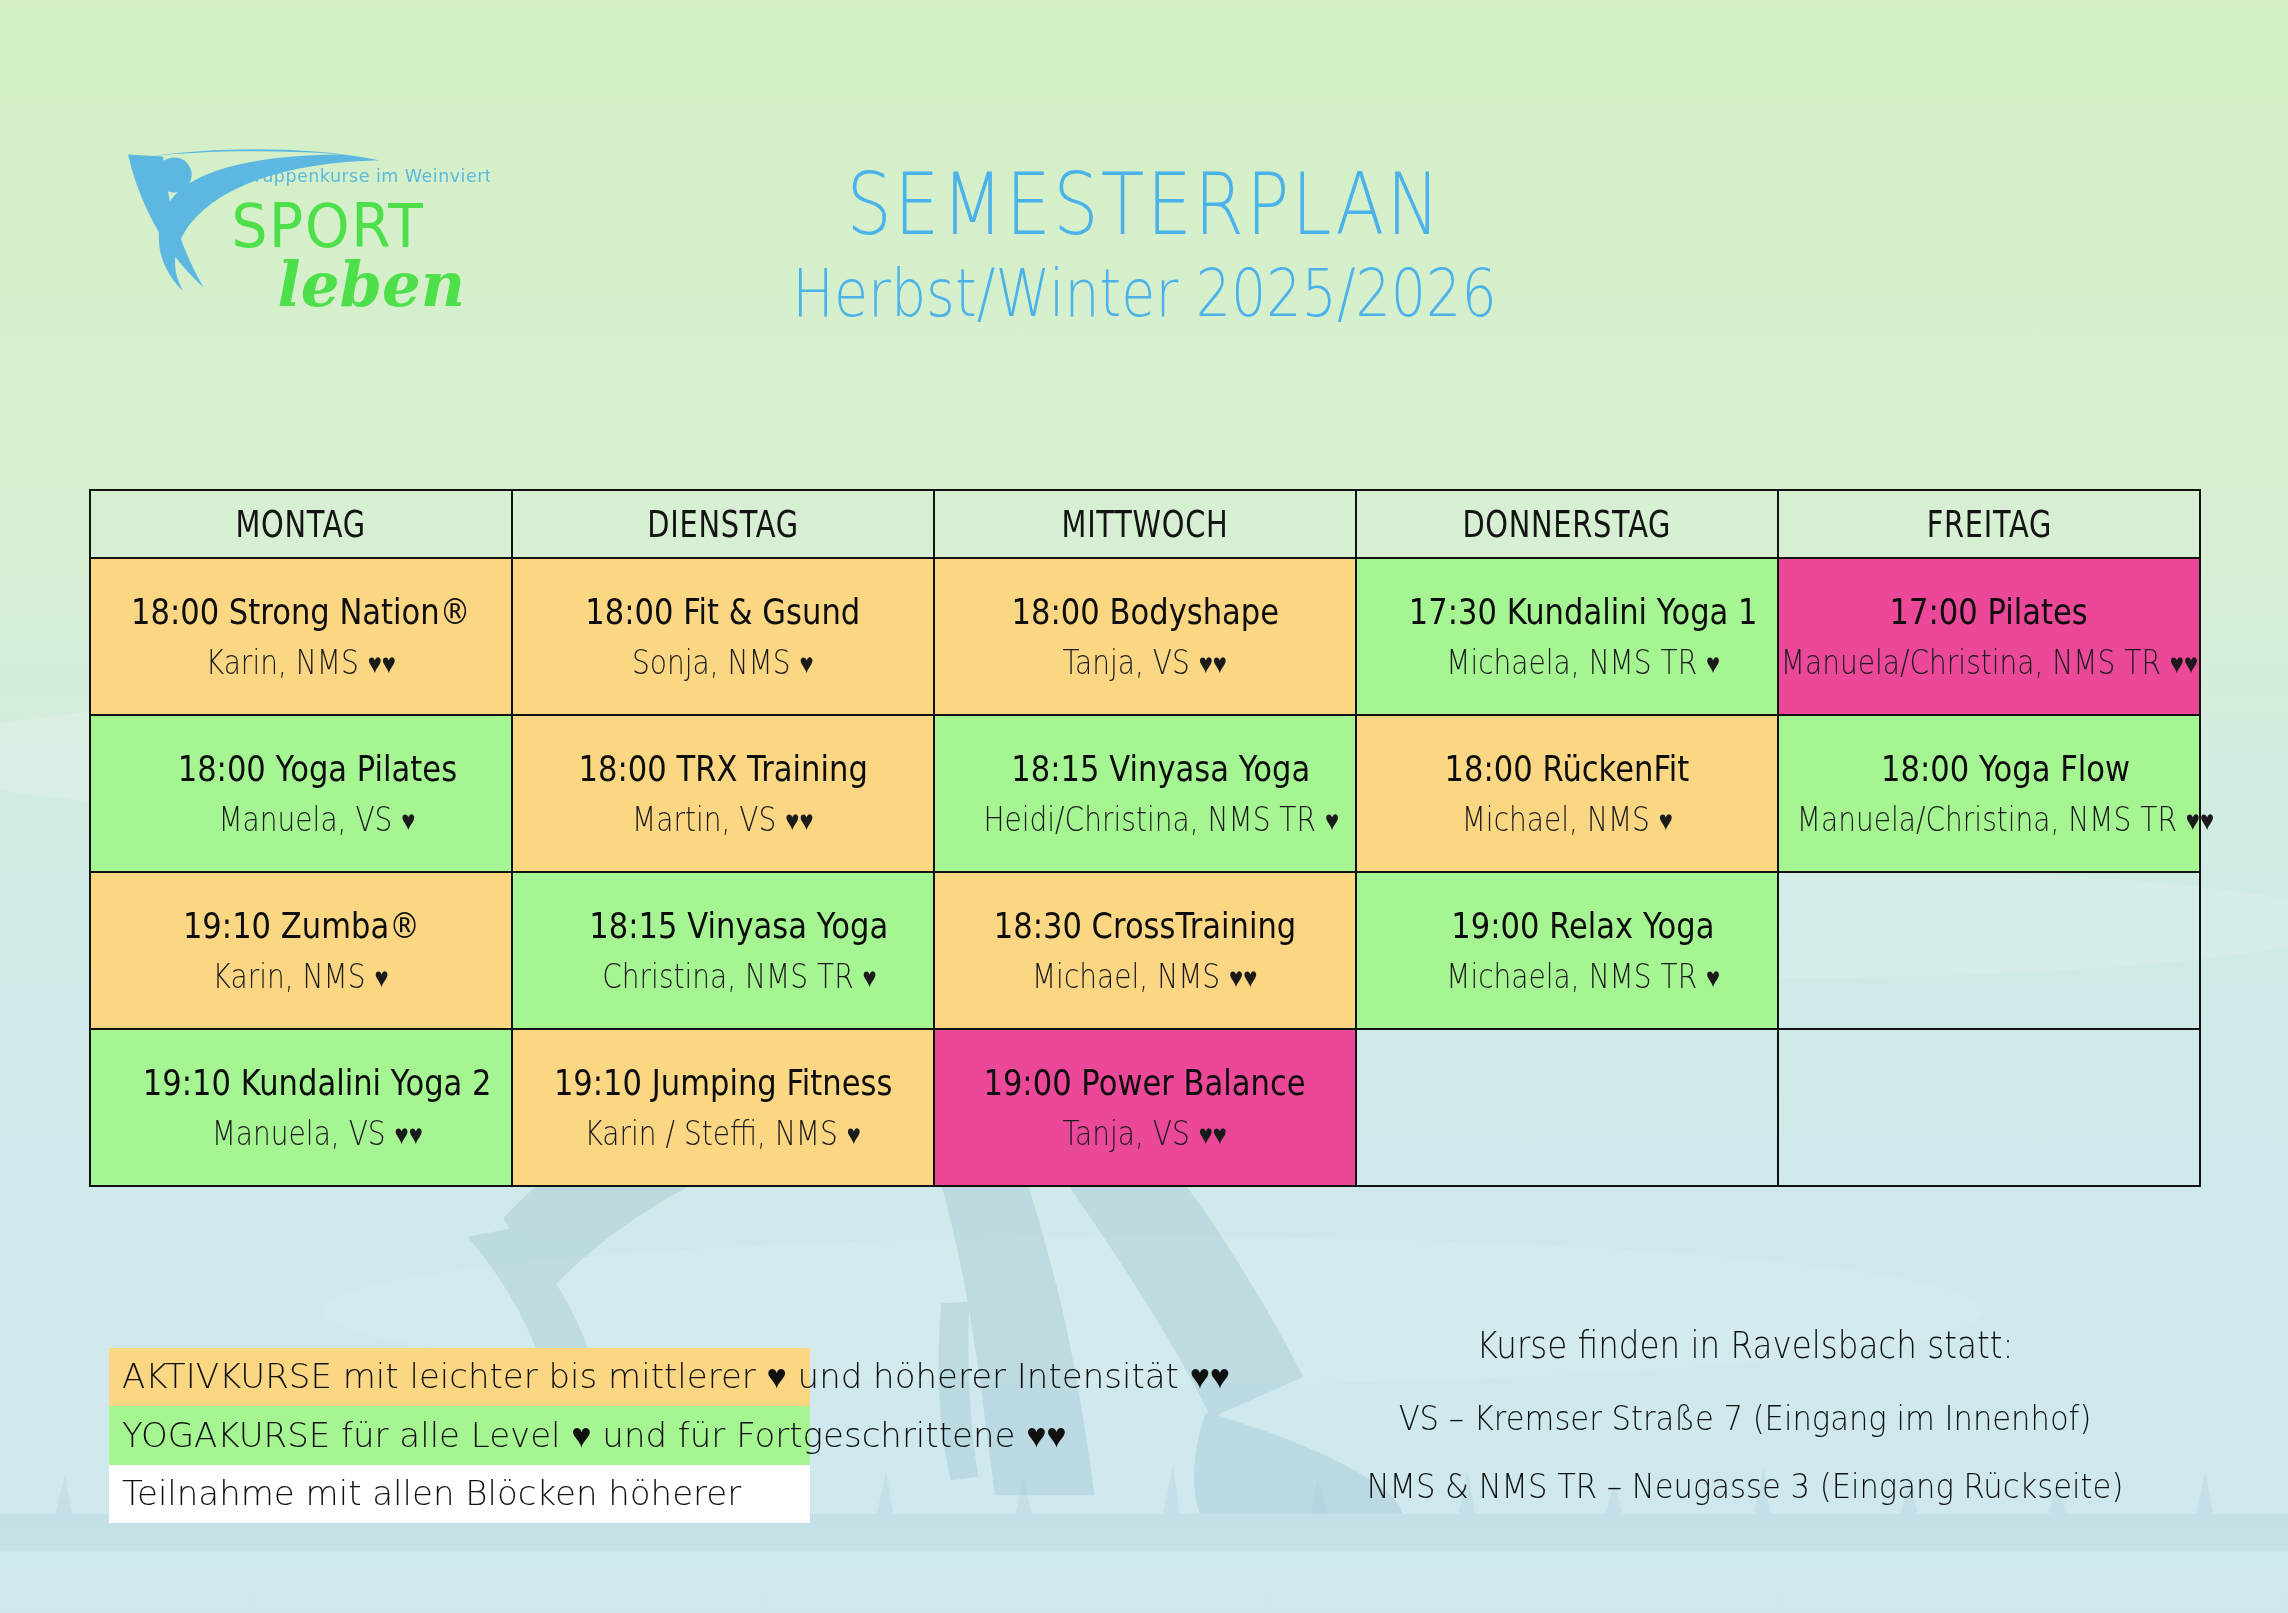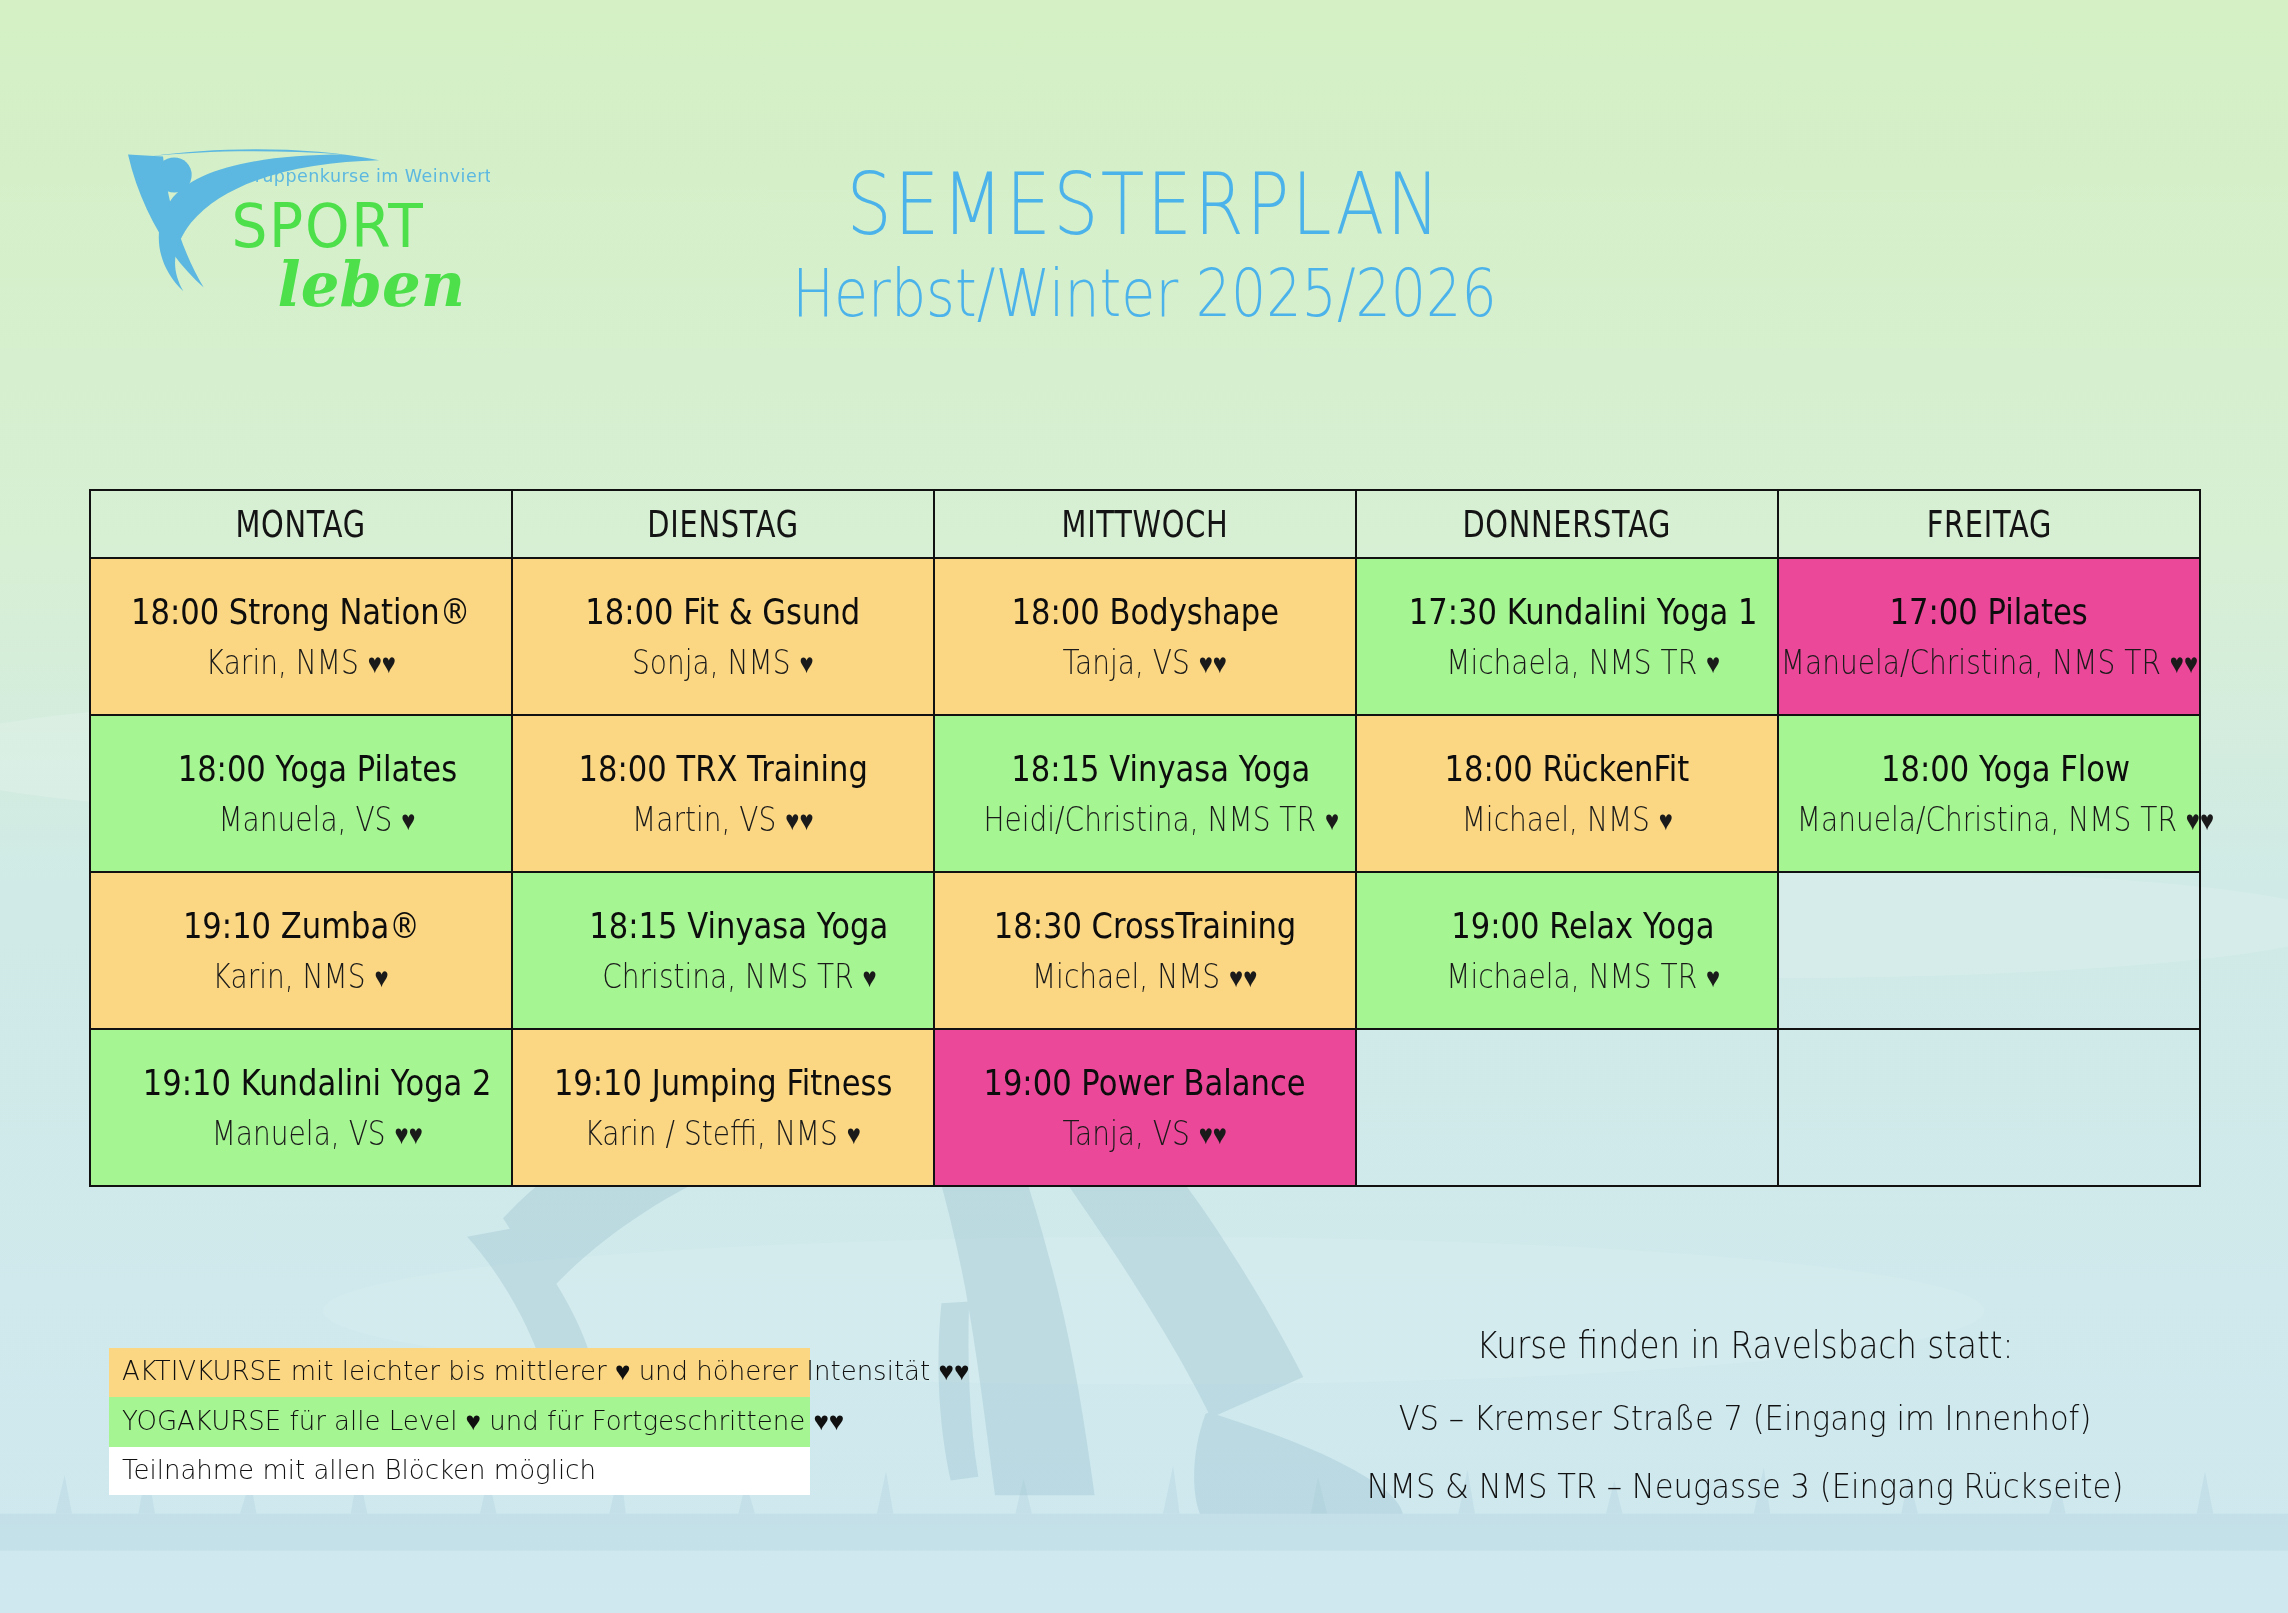--- a/index.html
+++ b/index.html
@@ -60,21 +60,21 @@
     transform:scaleX(0.85);
   }
   .hrt{font-size:28px;letter-spacing:0px;vertical-align:0.9px;}
   td.aktiv{background:#fbd783;}
   td.yoga{background:#a6f593;padding-left:32px;}
   td.plain{background:#ec4899;margin-top:48px;}
   td.empty{background:transparent;}
   
   .legend{position:absolute;left:109px;top:1348px;width:701px;}
   .legend div{
-    font-size:26px;color:#101010;padding:8.3px 13px 10px 13px;white-space:nowrap;
+    font-size:34px;color:#101010;padding:8.3px 13px 10px 13px;white-space:nowrap;
     font-family:"DejaVu Sans",sans-serif;font-weight:300;
   }
   .legend .l-aktiv{background:#fbd783;}
   .legend .l-yoga{background:#a6f593;}
   .legend .l-plain{background:#ffffff;}
   
   .locations{
     position:absolute;right:92px;top:1324px;width:904px;text-align:center;
     color:#111;font-family:"DejaVu Sans",sans-serif;font-weight:300;
   }
@@ -285,21 +285,21 @@
         </td>
         <td class="empty"></td>
         <td class="empty"></td>
       </tr>
     </tbody>
 </table>
 
 <div class="legend">
   <div class="l-aktiv">AKTIVKURSE mit leichter bis mittlerer ♥ und höherer Intensität ♥♥</div>
   <div class="l-yoga">YOGAKURSE für alle Level ♥ und für Fortgeschrittene ♥♥</div>
-  <div class="l-plain">Teilnahme mit allen Blöcken möglich</div>
+  <div class="l-plain">Teilnahme mit allen Blöcken höherer</div>
 </div>
 
 <div class="locations">
   <div class="loc-head">Kurse finden in Ravelsbach statt:</div>
   <div class="loc-line">VS – Kremser Straße 7 (Eingang im Innenhof)</div>
   <div class="loc-line">NMS &amp; NMS TR – Neugasse 3 (Eingang Rückseite)</div>
 </div>
 
 
 </body></html>

